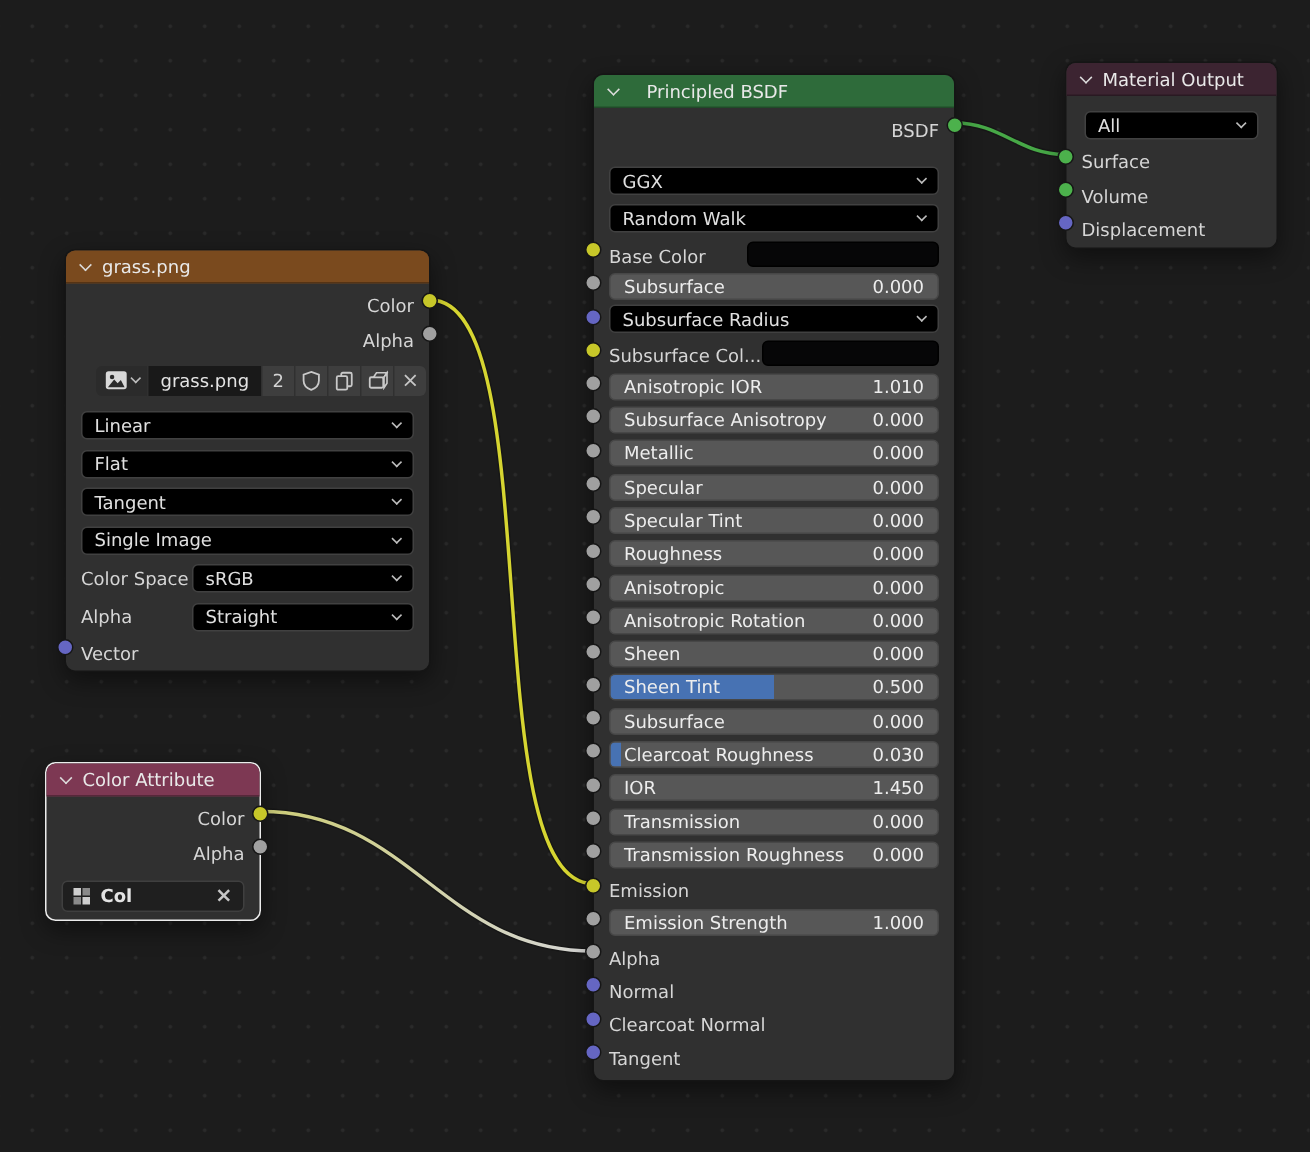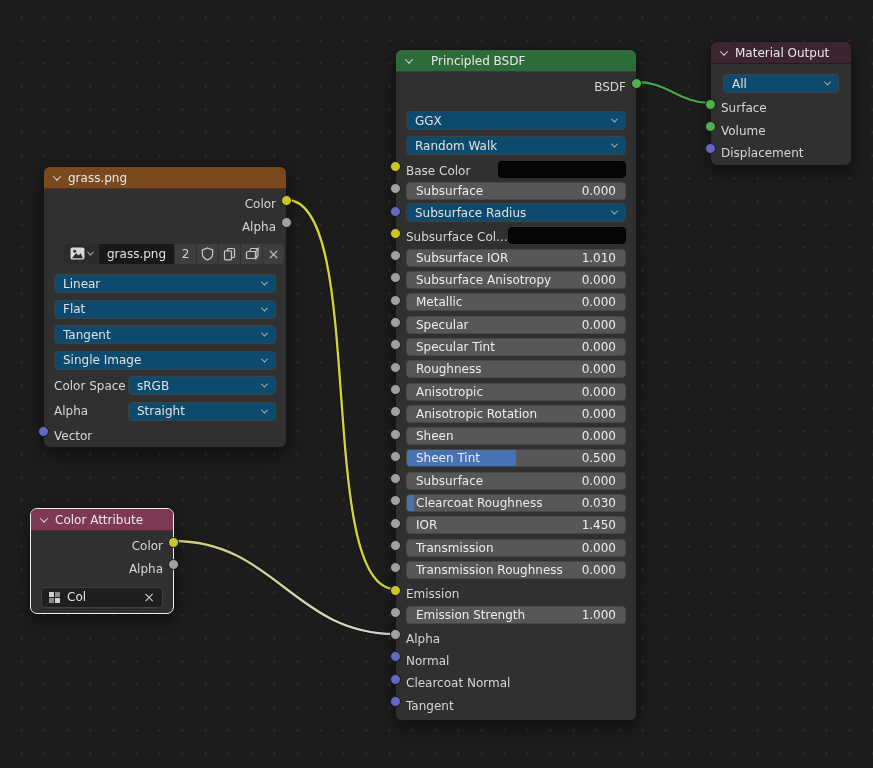--- a/index.html
+++ b/index.html
@@ -46,21 +46,21 @@
     position:absolute; width:11px; height:11px; border-radius:50%;
     border:1px solid #161616; top:50%; margin-top:-5.5px; z-index:3;
   }
   .sock.in  { left:-6px; }
   .sock.outp{ right:-6px; }
   .sock.yellow { background:#c7c729; }
   .sock.gray   { background:#a0a0a0; }
   .sock.purple { background:#6566c3; }
   .sock.green  { background:#4cb14c; }
   .dropdown {
-    flex:1; height:19px; background:#0c4a6e; border:1px solid #414141;
+    flex:1; height:19px; background:#000000; border:1px solid #414141;
     border-radius:4px; display:flex; align-items:center; padding:0 8px;
     color:#e0e0e0; white-space:nowrap;
   }
   .slider {
     flex:1; height:18px; background:#575757; border-radius:4px; position:relative;
     display:flex; align-items:center; padding:0 9px; overflow:hidden;
     border:1px solid #474747; color:#ededed;
   }
   .slider .fill { position:absolute; left:0; top:0; bottom:0; background:#4772b3; }
   .slider .slab { position:relative; z-index:1; white-space:nowrap; }
@@ -76,21 +76,21 @@
     color:#d4d4d4; padding:0 3px;
   }
   .seg.first { border-radius:4px 0 0 4px; background:#2b2b2b; width:34px; gap:3px; }
   .seg.name  { flex:1; background:#191919; justify-content:flex-start; padding:0 8px; color:#e3e3e3; }
   .seg.btn   { width:21px; }
   .seg.last  { border-radius:0 4px 4px 0; }
   .xglyph { font-size:14px; color:#c6c6c6; line-height:1; }
   
   .attrfield {
     flex:1; height:21px; background:#1f1f1f; border:1px solid #3f3f3f; border-radius:4px;
-    display:flex; align-items:center; gap:7px; padding:0 7px; color:#e3e3e3;
+    display:flex; align-items:center; gap:7px; padding:0 7px; color:#e3e3e3;font-weight:bold;
   }
   .attrfield .xglyph { margin-left:auto; }
   .labeled { display:flex; align-items:center; width:100%; }
   .labeled .dropdown { flex:none; width:148px; margin-left:auto; }
   .gap6 { height:6px; } .gap4 { height:4px; } .gap8 { height:8px; } .gap11 { height:11px; }
   .padbot { height:6px; }
   .vcicon { display:inline-grid; grid-template-columns:5px 5px; grid-template-rows:5px 5px; gap:1px; }
   .vcicon i { display:block; }
   .vcicon i:nth-child(1){ background:#cfcfcf; } .vcicon i:nth-child(2){ background:#8a8a8a; }
   .vcicon i:nth-child(3){ background:#8a8a8a; } .vcicon i:nth-child(4){ background:#cfcfcf; }
@@ -289,21 +289,21 @@
   </div>
   <div class="row">
     <span class="sock in yellow"></span>
     <span class="rlabel">Subsurface Col...</span>
     <div class="swatch"></div>
   </div>
   <div class="row">
     <span class="sock in gray"></span>
     <div class="slider">
       <div class="fill" style="width: 0%;"></div>
-      <span class="slab">Subsurface IOR</span>
+      <span class="slab">Anisotropic IOR</span>
       <span class="sval">1.010</span>
     </div>
   </div>
   <div class="row">
     <span class="sock in gray"></span>
     <div class="slider">
       <div class="fill" style="width: 0%;"></div>
       <span class="slab">Subsurface Anisotropy</span>
       <span class="sval">0.000</span>
     </div>

